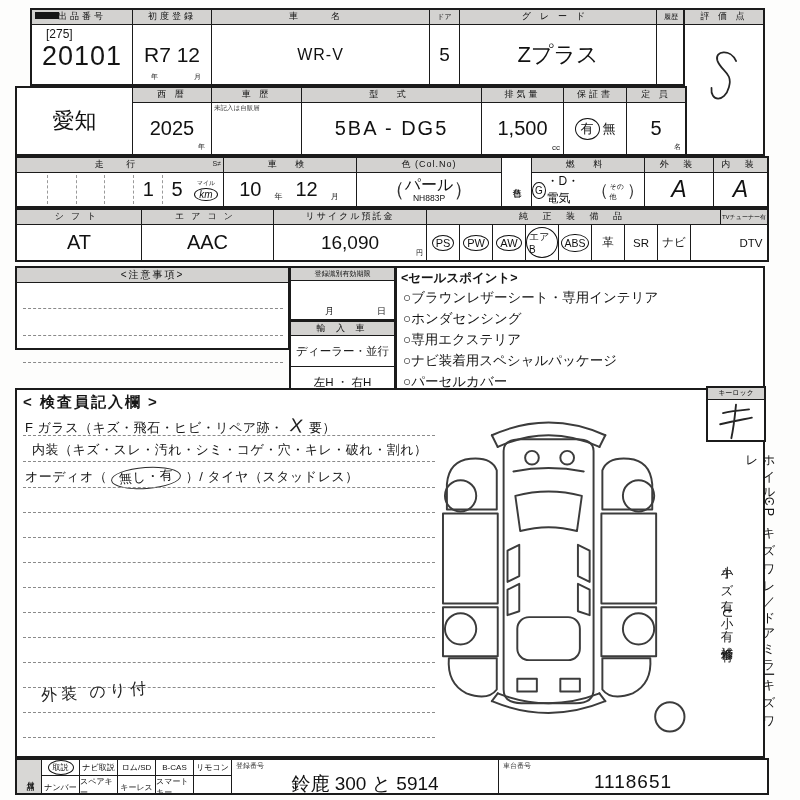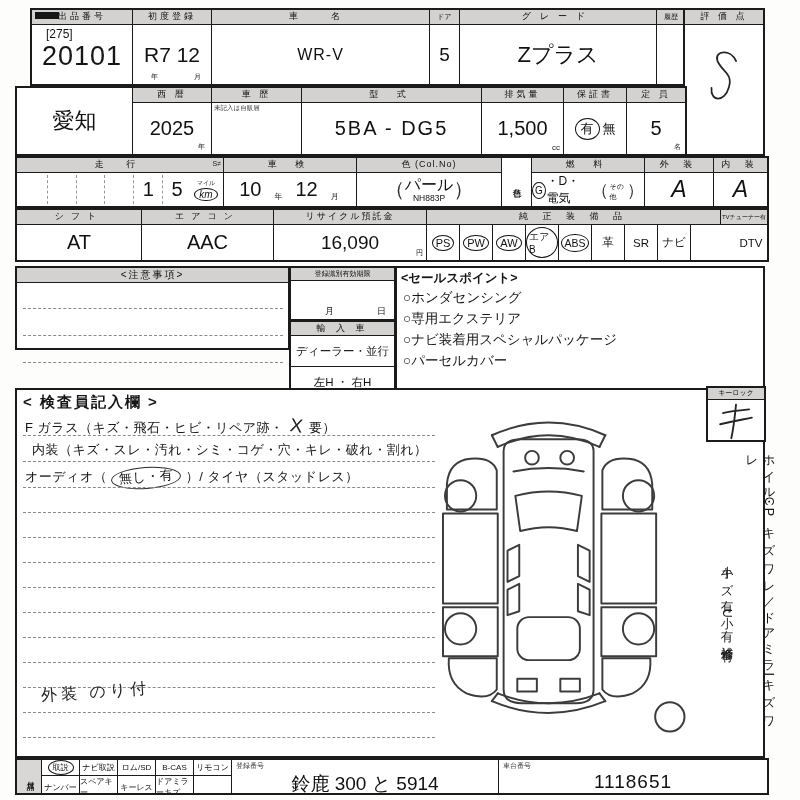--- a/index.html
+++ b/index.html
@@ -218,20 +218,21 @@
   </div>
 
   <div class="box" style="left:289px;top:320px;width:107px;height:77px;">
     <div class="hdr" style="height:13px;line-height:12px;font-size:9px;letter-spacing:4px;">輸 入 車</div>
     <div style="height:30px;display:flex;align-items:center;justify-content:center;font-size:11.5px;border-bottom:1.5px solid #1b1b1b;">ディーラー・並行</div>
     <div style="height:30px;display:flex;align-items:center;justify-content:center;font-size:11.5px;">左H ・ 右H</div>
   </div>
 
   <div class="box" style="left:395px;top:266px;width:370px;height:124px;border-left:2px solid #1b1b1b;">
     <div style="font-size:12.5px;font-weight:bold;padding:2px 0 0 4px;">&lt;セールスポイント&gt;</div>
+    <div style="font-size:13.5px;line-height:21px;padding-left:6px;white-space:nowrap;">○ブラウンレザーシート・専用インテリア</div>
     <div style="font-size:13.5px;line-height:21px;padding-left:6px;white-space:nowrap;">○ホンダセンシング</div>
     <div style="font-size:13.5px;line-height:21px;padding-left:6px;white-space:nowrap;">○専用エクステリア</div>
     <div style="font-size:13.5px;line-height:21px;padding-left:6px;white-space:nowrap;">○ナビ装着用スペシャルパッケージ</div>
     <div style="font-size:13.5px;line-height:21px;padding-left:6px;white-space:nowrap;">○パーセルカバー</div>
   </div>
 
   <div class="box" style="left:15px;top:388px;width:750px;height:370px;">
     <div class="insp-line" style="left:6px;top:3px;font-size:15px;font-weight:bold;letter-spacing:2px;">&lt; 検査員記入欄 &gt;</div>
     <div class="insp-line" style="left:8px;top:25px;">
       <span>F ガラス（キズ・飛石・ヒビ・リペア跡・</span>
@@ -330,21 +331,21 @@
           </div>
         <div class="val" style="font-size:8px;border-right:1.2px solid #1b1b1b;">ナビ取説</div>
         <div class="val" style="font-size:8px;border-right:1.2px solid #1b1b1b;">ロム/SD</div>
         <div class="val" style="font-size:8px;border-right:1.2px solid #1b1b1b;">B-CAS</div>
         <div class="val" style="font-size:8px;">リモコン</div>
       </div>
       <div style="flex:1;display:flex;">
         <div class="val" style="font-size:8px;border-right:1.2px solid #1b1b1b;">ナンバー</div>
         <div class="val" style="font-size:8px;border-right:1.2px solid #1b1b1b;">スペアキー</div>
         <div class="val" style="font-size:8px;border-right:1.2px solid #1b1b1b;">キーレス</div>
-        <div class="val" style="font-size:8px;border-right:1.2px solid #1b1b1b;">ドアミラーキズ</div>
+        <div class="val" style="font-size:8px;border-right:1.2px solid #1b1b1b;">スマートキー</div>
         <div class="val" style="font-size:8px;"></div>
       </div>
     </div>
     <div class="cell" style="flex:0 0 267px;">
       <div style="font-size:7px;padding:1px 0 0 4px;color:#333;">登録番号</div>
       <div class="val" style="font-size:19px;">鈴鹿 300 と 5914</div>
     </div>
     <div class="cell" style="flex:1;">
       <div style="font-size:7px;padding:1px 0 0 4px;color:#333;">車台番号</div>
       <div class="val" style="font-size:19px;letter-spacing:1px;">1118651</div>

